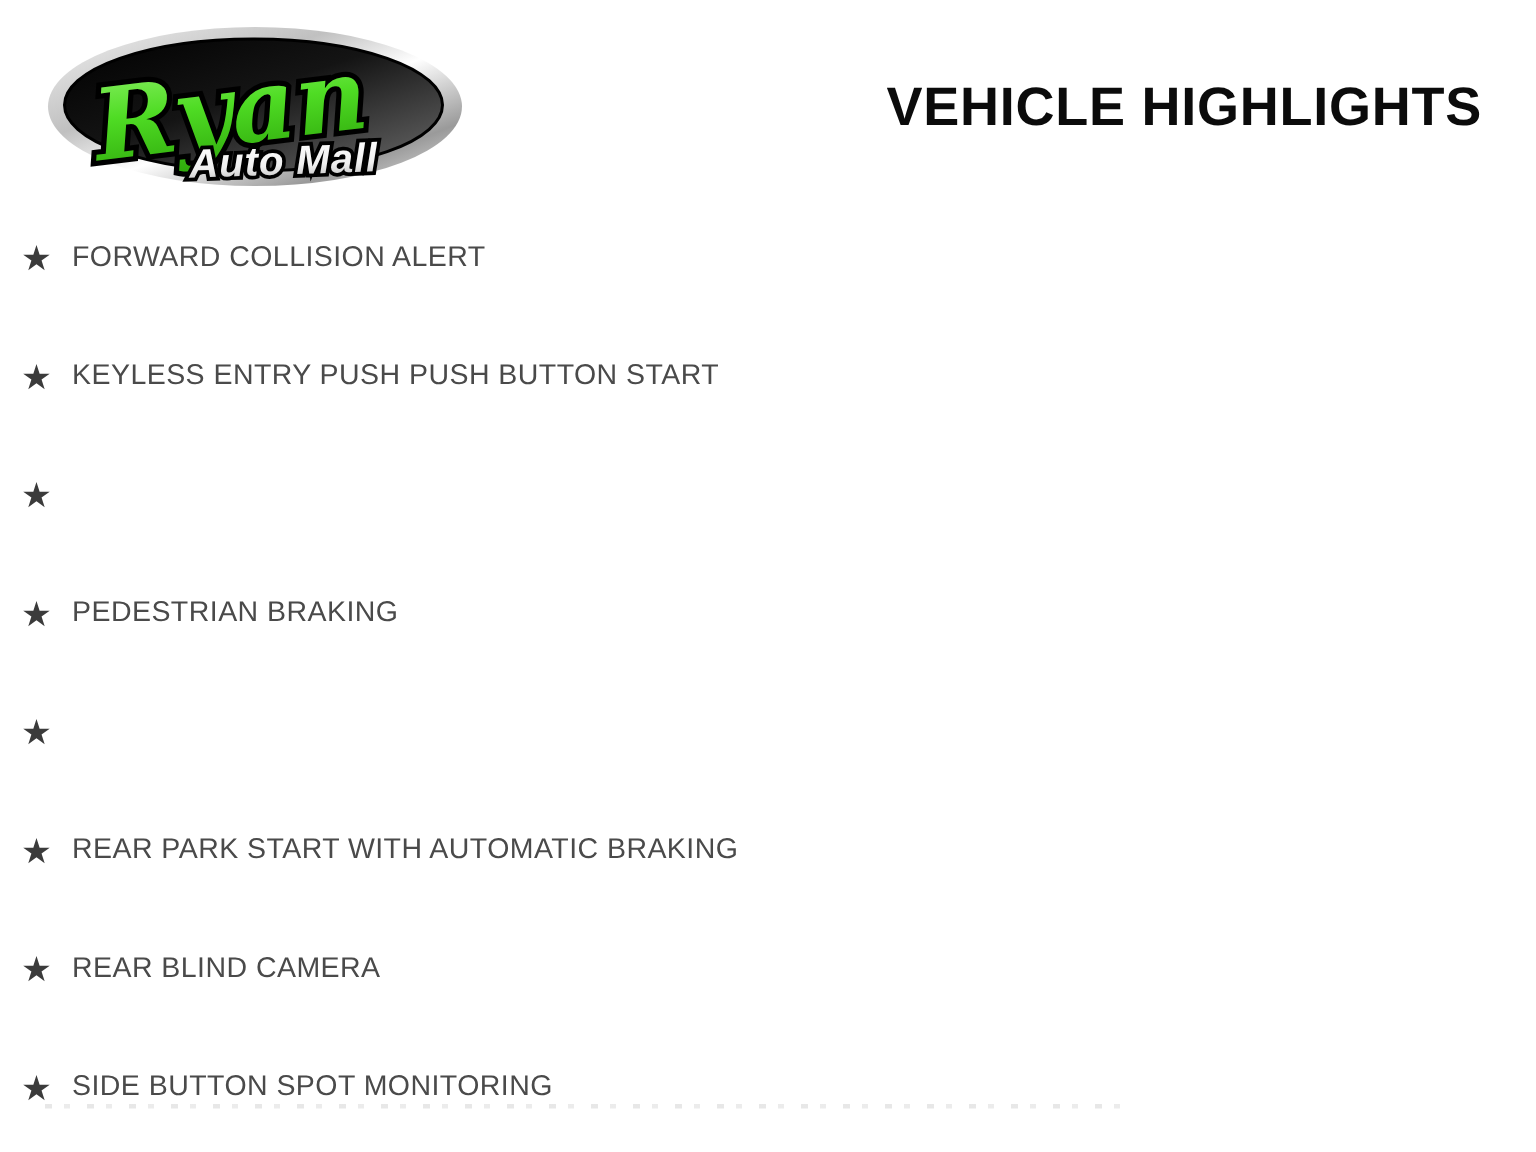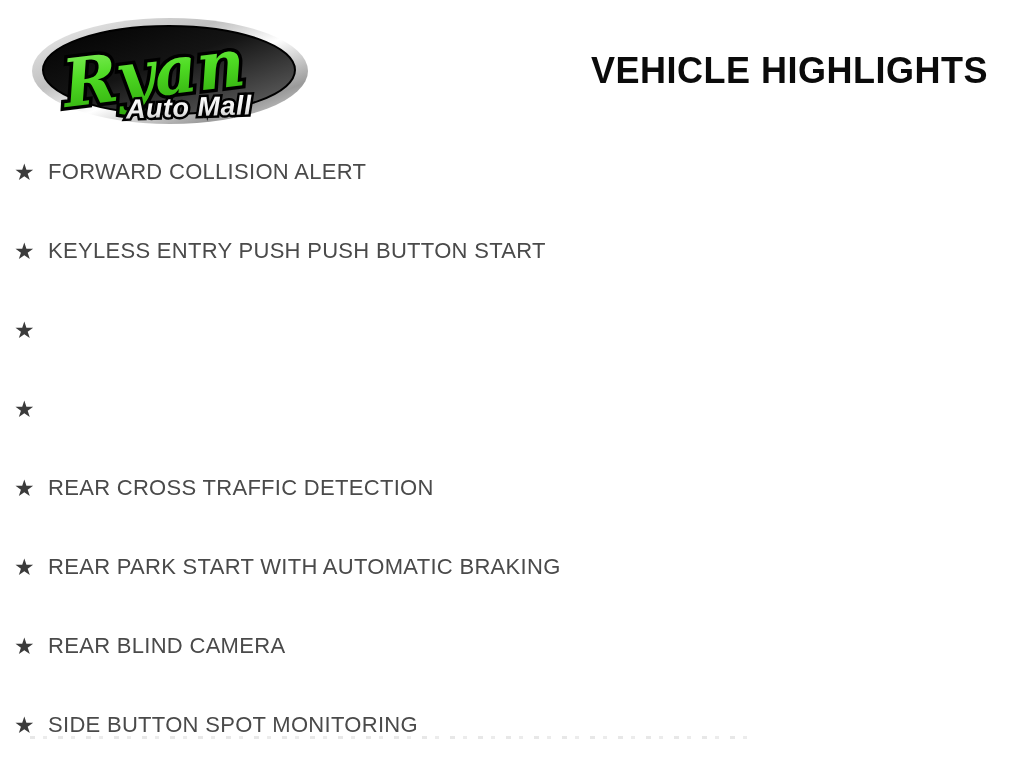--- a/index.html
+++ b/index.html
@@ -54,21 +54,21 @@
   .star {
     width: 34px;
     font-size: 23px;
     line-height: 28px;
     color: #3b3b3b;
     text-align: left;
     padding-left: 4px;
     flex: 0 0 auto;
   }
   .label {
-    font-size: 22px;
+    font-size: 19px;
     line-height: 28px;
     color: #4a4a4a;
     letter-spacing: 0.3px;
     white-space: nowrap;
   }
   
   .bottom-artifact {
     position: absolute;
     top: 736px;
     left: 30px;
@@ -148,24 +148,24 @@
     </li>
     <li class="highlight-item">
       <span class="star">★</span>
       <span class="label">KEYLESS ENTRY PUSH PUSH BUTTON START</span>
     </li>
     <li class="highlight-item">
       <span class="star">★</span>
     </li>
     <li class="highlight-item">
       <span class="star">★</span>
+      <span class="label">PEDESTRIAN BRAKING</span>
     </li>
     <li class="highlight-item">
       <span class="star">★</span>
-      <span class="label">REAR CROSS TRAFFIC DETECTION</span>
     </li>
     <li class="highlight-item">
       <span class="star">★</span>
       <span class="label">REAR PARK START WITH AUTOMATIC BRAKING</span>
     </li>
     <li class="highlight-item">
       <span class="star">★</span>
       <span class="label">REAR BLIND CAMERA</span>
     </li>
     <li class="highlight-item">

